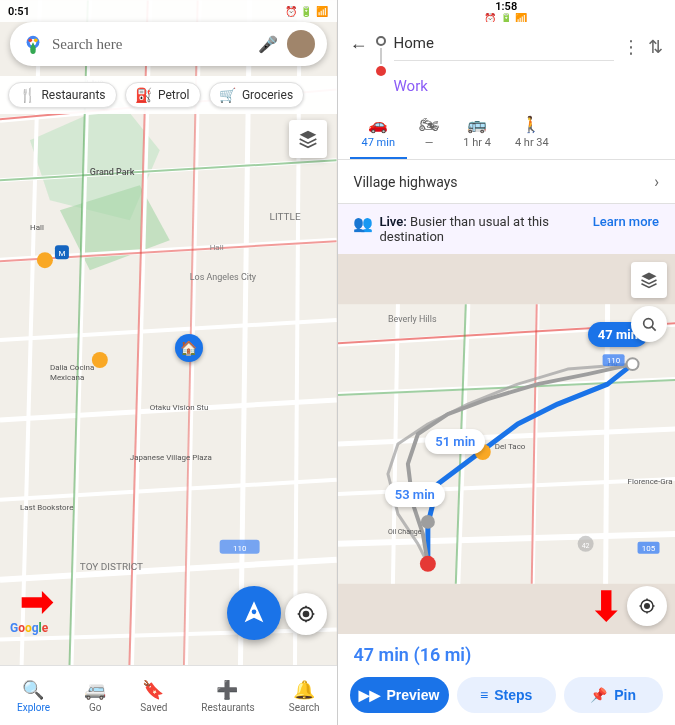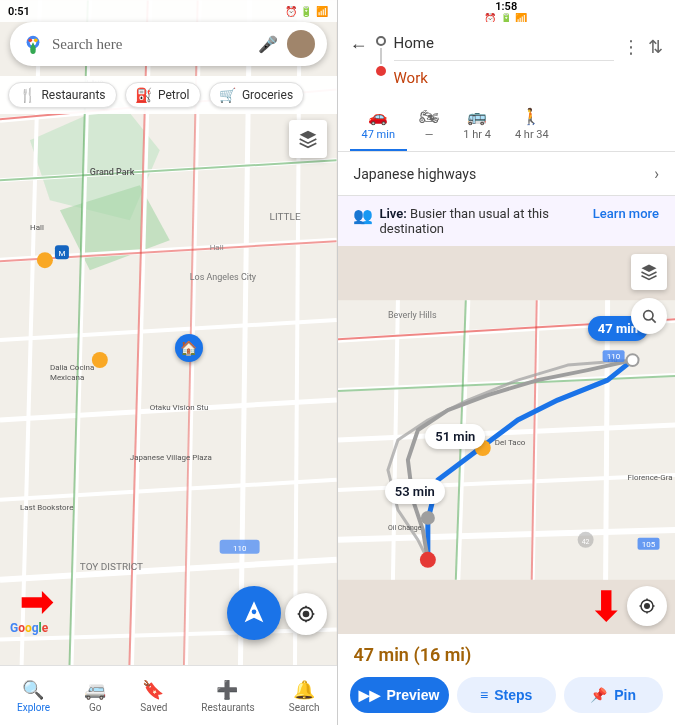--- a/index.html
+++ b/index.html
@@ -330,33 +330,33 @@
       width: 10px;
       height: 10px;
       border-radius: 50%;
       background: #e53935;
     }
 
     .location-texts {
       flex: 1;
       display: flex;
       flex-direction: column;
-      gap: 0;
+      gap: 8px;
     }
 
     .loc-home {
       font-size: 15px;
       color: #333;
       padding: 4px 0 8px;
       border-bottom: 1px solid #e0e0e0;
     }
 
     .loc-work {
       font-size: 15px;
-      color: #c2410c;
+      color: #8b5cf6;
       padding: 8px 0 4px;
     }
 
     .more-btn {
       font-size: 18px;
       color: #666;
       padding-top: 6px;
     }
 
     .swap-btn {
@@ -474,21 +474,21 @@
       font-size: 13px;
       font-weight: 700;
       padding: 5px 10px;
       border-radius: 20px;
       box-shadow: 0 2px 4px rgba(0,0,0,0.3);
     }
 
     .time-badge-gray {
       position: absolute;
       background: #fff;
-      color: #0f172a;
+      color: #3b82f6;
       font-size: 13px;
       font-weight: 600;
       padding: 5px 10px;
       border-radius: 20px;
       box-shadow: 0 2px 4px rgba(0,0,0,0.2);
     }
 
     .layers-btn-right {
       position: absolute;
       top: 8px;
@@ -544,21 +544,21 @@
     
     .bottom-summary {
       background: #fff;
       flex-shrink: 0;
     }
 
     .duration-row {
       padding: 10px 16px 6px;
       font-size: 18px;
       font-weight: 600;
-      color: #a16207;
+      color: #3b82f6;
     }
 
     .action-buttons {
       display: flex;
       align-items: center;
       padding: 6px 12px 12px;
       gap: 8px;
     }
 
     .btn-preview {
@@ -816,21 +816,21 @@
       <span class="mode-icon">🚌</span>
       <span>1 hr 4</span>
     </div>
     <div class="mode-tab">
       <span class="mode-icon">🚶</span>
       <span>4 hr 34</span>
     </div>
   </div>
 
   <div class="avoiding-row">
-    <span class="avoiding-text">Japanese highways</span>
+    <span class="avoiding-text">Village highways</span>
     <span class="chevron-right">›</span>
   </div>
 
   <div class="live-row">
     <div class="live-content">
       <span class="live-icon">👥</span>
       <span class="live-text">
         <span class="live-label">Live: </span>
         <span>Busier than usual at this destination</span>
       </span>

